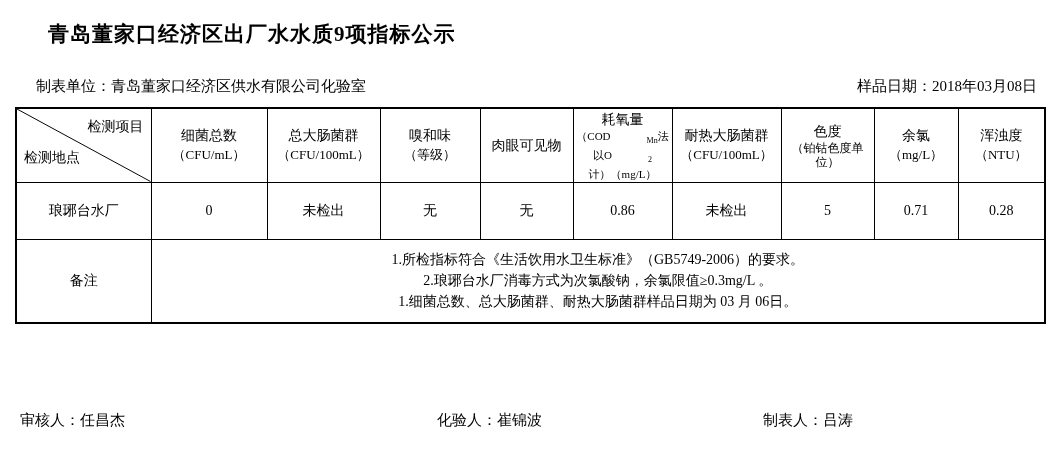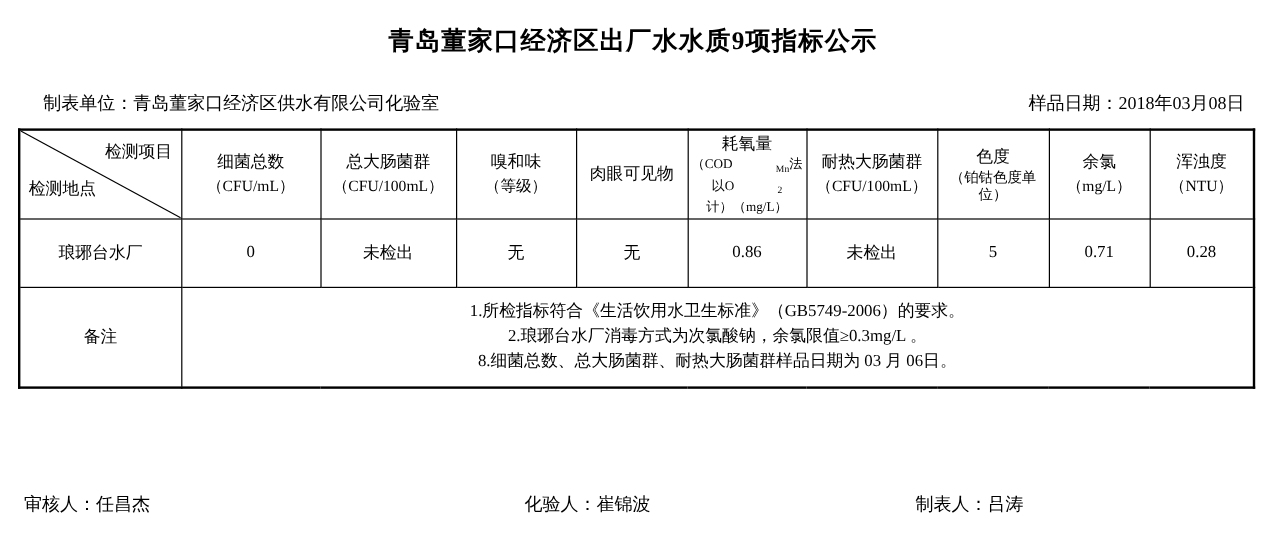--- a/index.html
+++ b/index.html
@@ -6,24 +6,24 @@
   html, body { width: 1055px; height: 464px; background: #ffffff; }
   body {
     position: relative;
     font-family: "Liberation Serif", "DejaVu Serif", serif;
     color: #000000;
     overflow: hidden;
   }
   .page-title {
     position: absolute;
     top: 20px; left: 0; width: 100%;
-    text-align: center;
     font-size: 21px;
     font-weight: bold;
     letter-spacing: 1px;
+    padding-left: 48px;
   }
   .meta-row {
     position: absolute;
     top: 77px; left: 0; width: 100%;
     font-size: 15px;
   }
   .meta-left { position: absolute; left: 36px; top: 0; white-space: nowrap; }
   .meta-right { position: absolute; right: 18px; top: 0; white-space: nowrap; }
 
   .water-table {
@@ -182,21 +182,21 @@
     <td>未检出</td>
     <td>5</td>
     <td>0.71</td>
     <td>0.28</td>
   </tr>
   <tr class="remark-row">
     <td class="remark-label">备注</td>
     <td class="remark-content" colspan="9">
       <div class="remark-line">1.所检指标符合《生活饮用水卫生标准》（GB5749-2006）的要求。</div>
       <div class="remark-line">2.琅琊台水厂消毒方式为次氯酸钠，余氯限值≥0.3mg/L 。</div>
-      <div class="remark-line">8.细菌总数、总大肠菌群、耐热大肠菌群样品日期为 03 月 06日。</div>
+      <div class="remark-line">1.细菌总数、总大肠菌群、耐热大肠菌群样品日期为 03 月 06日。</div>
     </td>
   </tr>
 </tbody>
   </table>
 
 <div class="sign-row">
   <div class="sign-reviewer"><span>审核人：</span><span>任昌杰</span></div>
   <div class="sign-tester"><span>化验人：</span><span>崔锦波</span></div>
   <div class="sign-maker"><span>制表人：</span><span>吕涛</span></div>
 </div>

